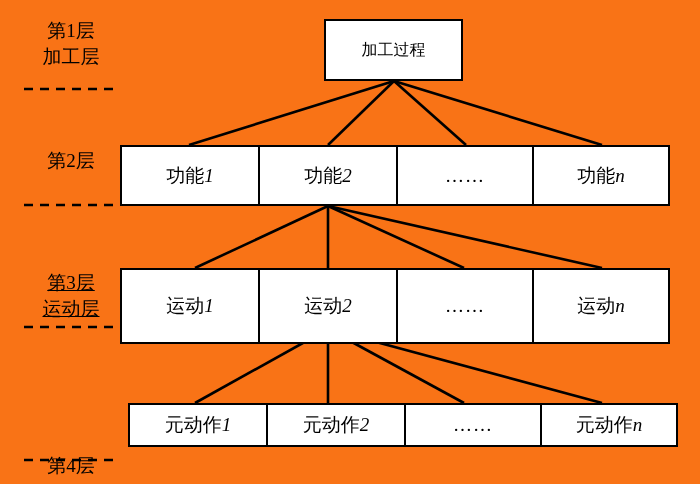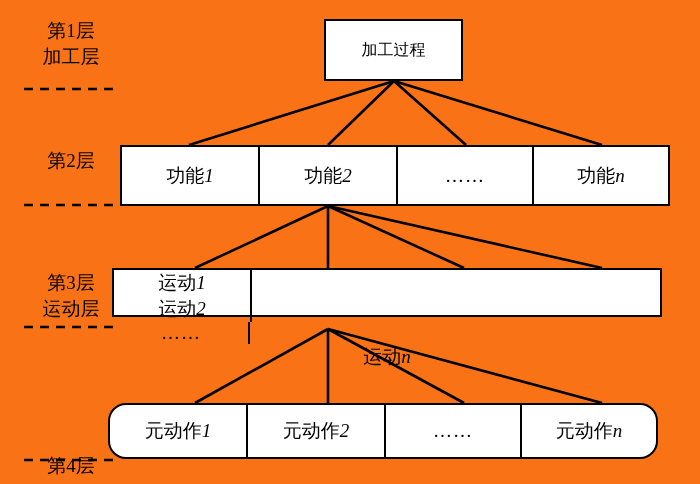--- a/index.html
+++ b/index.html
@@ -126,26 +126,26 @@
     </div>
     <div class="cell" style="width:136px;">
       <span class="dots">……</span>
     </div>
     <div class="cell" style="flex:1;">
       <span>功能</span>
         <span class="idx-italic">n</span>
     </div>
   </div>
 
-  <div class="layer-label" style="top:270px;">
+  <div class="layer-label" style="top:270px;text-decoration:underline;">
     <span class="lbl-line">第3层</span>
     <span class="lbl-line">运动层</span>
   </div>
 
-  <div class="row" style="left:112px; top:268px; width:550px; height:49px;flex-direction:column;">
+  <div class="row" style="left:120px; top:268px; width:550px; height:76px;">
     <div class="cell" style="width:138px;">
       <span>运动</span>
         <span class="idx-italic">1</span>
     </div>
     <div class="cell" style="width:138px;">
       <span>运动</span>
         <span class="idx-italic">2</span>
     </div>
     <div class="cell" style="width:136px;">
       <span class="dots">……</span>
@@ -153,21 +153,21 @@
     <div class="cell" style="flex:1;">
       <span>运动</span>
         <span class="idx-italic">n</span>
     </div>
   </div>
 
   <div class="layer-label" style="top:405px;margin-top:48px;">
     <span class="lbl-line">第4层</span>
   </div>
 
-  <div class="row" style="left:108px; top:403px; width:550px; height:56px;border-radius:18px;">
+  <div class="row" style="left:128px; top:403px; width:550px; height:44px;">
     <div class="cell" style="width:138px;">
       <span>元动作</span>
         <span class="idx-italic">1</span>
     </div>
     <div class="cell" style="width:138px;">
       <span>元动作</span>
         <span class="idx-italic">2</span>
     </div>
     <div class="cell" style="width:136px;">
       <span class="dots">……</span>

